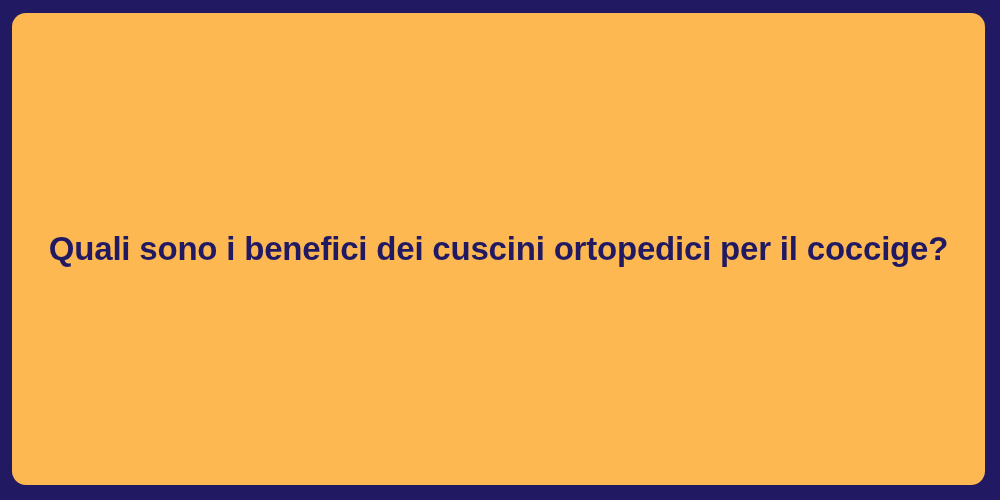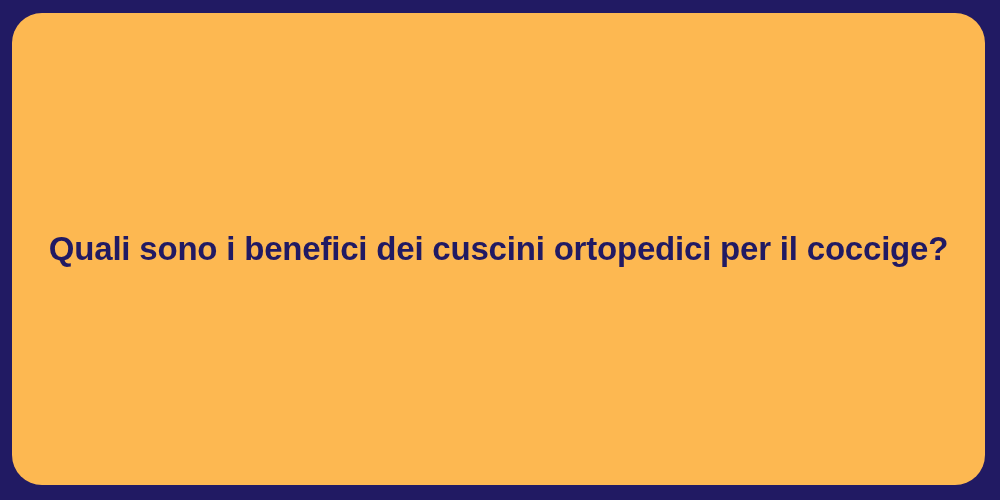--- a/index.html
+++ b/index.html
@@ -23,21 +23,21 @@
     padding-left: 12px;
     padding-right: 15px;
     padding-bottom: 15px;
   }
 
   .panel {
     box-sizing: border-box;
     width: 100%;
     height: 100%;
     background: #FDB851;
-    border-radius: 30px;
+    border-radius: 14px;
     display: flex;
     align-items: center;
     justify-content: center;
     padding: 0 56px;
   }
 
   .headline {
     margin: 0;
     color: #211A63;
     font-family: "Liberation Sans", sans-serif;

